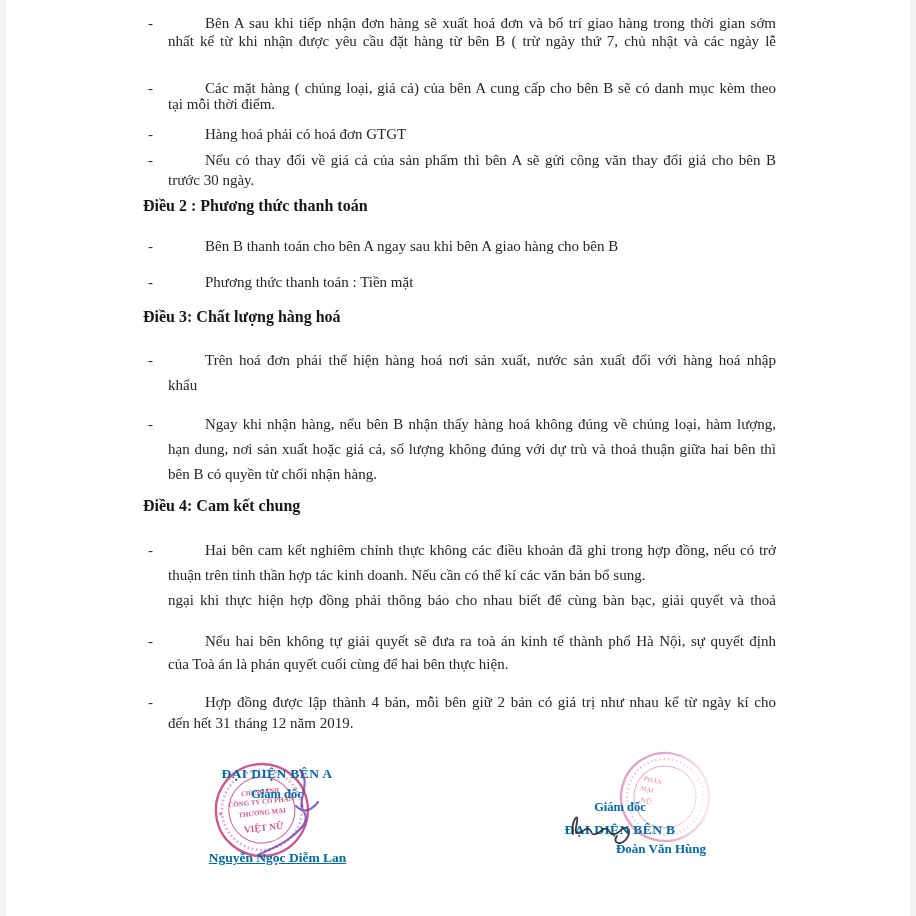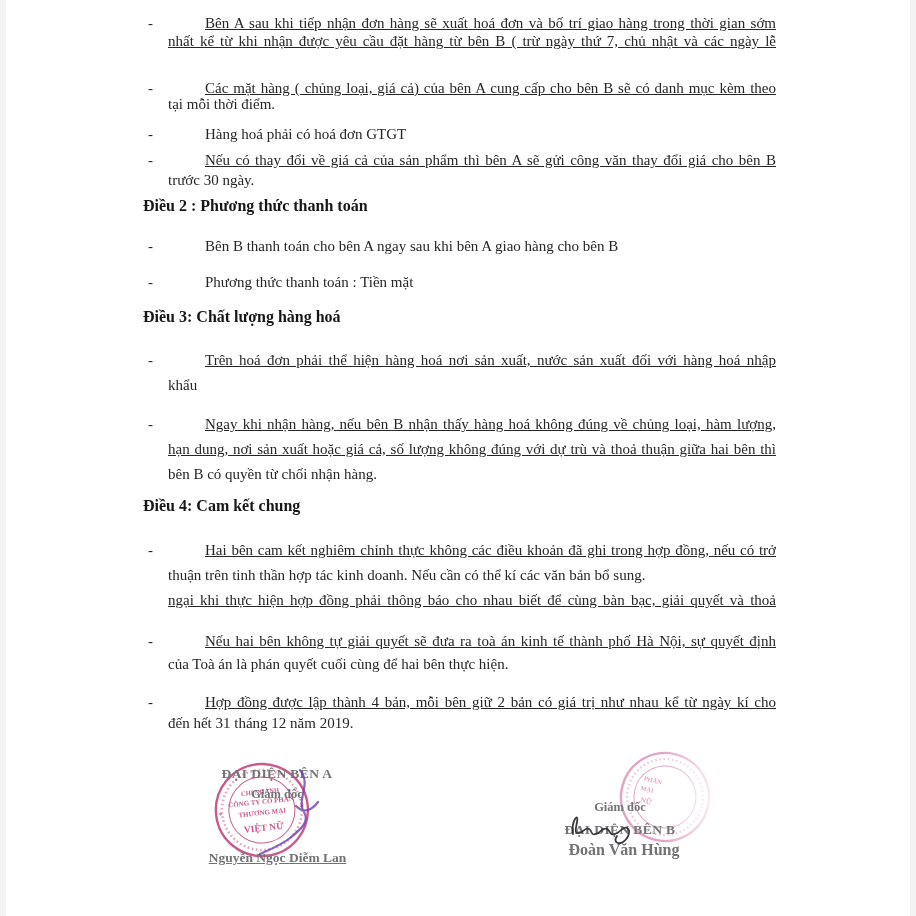--- a/index.html
+++ b/index.html
@@ -26,40 +26,40 @@
 
   .para {
     position: absolute; left: 168px; width: 608px;
     font-size: 15px; color: #262626;
   }
   .para .dash {
     position: absolute; left: -20px; top: 0;
     font-size: 15px; color: #262626;
   }
   .line { text-align: justify; }
-  .line.j { text-align-last: justify; text-decoration: underline; }
+  .line.j { text-align-last: justify; }
   .line.first { text-indent: 37px; }
 
   .lh16 { line-height: 16px; }
   .lh18 { line-height: 18px; }
   .lh20 { line-height: 20px; }
   .lh21 { line-height: 21px; }
   .lh23 { line-height: 23px; }
   .lh25 { line-height: 25px; }
 
   .sigtext {
     position: absolute; text-align: center;
-    font-weight: bold; color: #737373; z-index: 3;
+    font-weight: bold; color: #0369a1; z-index: 3;
   }
   #sigA-title { left: 202px; top: 766px; width: 150px; font-size: 13.5px; letter-spacing: .4px; }
   #sigA-role  { left: 202px; top: 787px; width: 150px; font-size: 12.5px; }
   #sigA-name  { left: 190px; top: 850px; width: 175px; font-size: 13.5px; text-decoration: underline; }
   #sigB-title { left: 538px; top: 822px; width: 164px; font-size: 13.5px; letter-spacing: .4px; }
   #sigB-role  { left: 538px; top: 800px; width: 164px; font-size: 12.5px; }
-  #sigB-name  { left: 542px; top: 841px; width: 164px; font-size: 16px; }
+  #sigB-name  { left: 542px; top: 841px; width: 164px; font-size: 13px; text-align: right; }
 
   .stamp-svg { position: absolute; z-index: 1; }
   #stampA { left: 207px; top: 756px; }
   #stampB { left: 612px; top: 746px; }
   .scribble-svg { position: absolute; z-index: 4; }
   #scribbleA { left: 238px; top: 766px; }
   #scribbleB { left: 563px; top: 808px; }
 </style>
 </head>
 <body>

